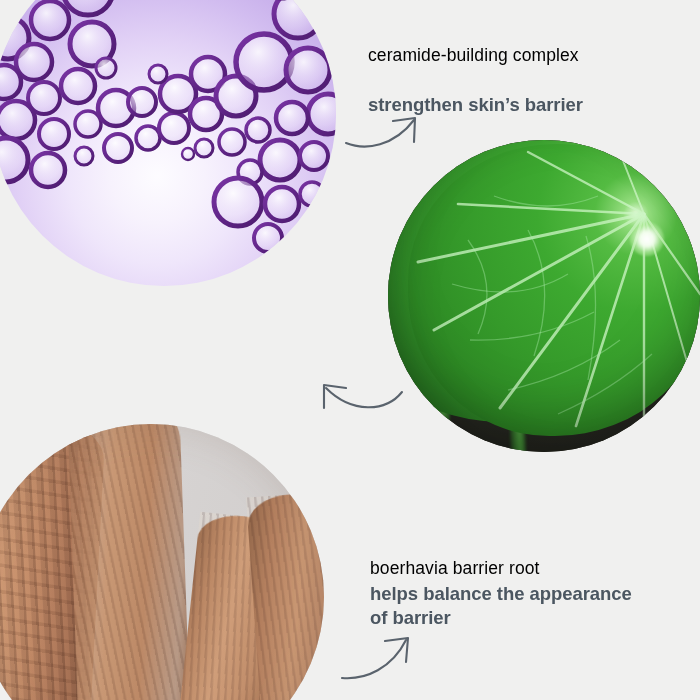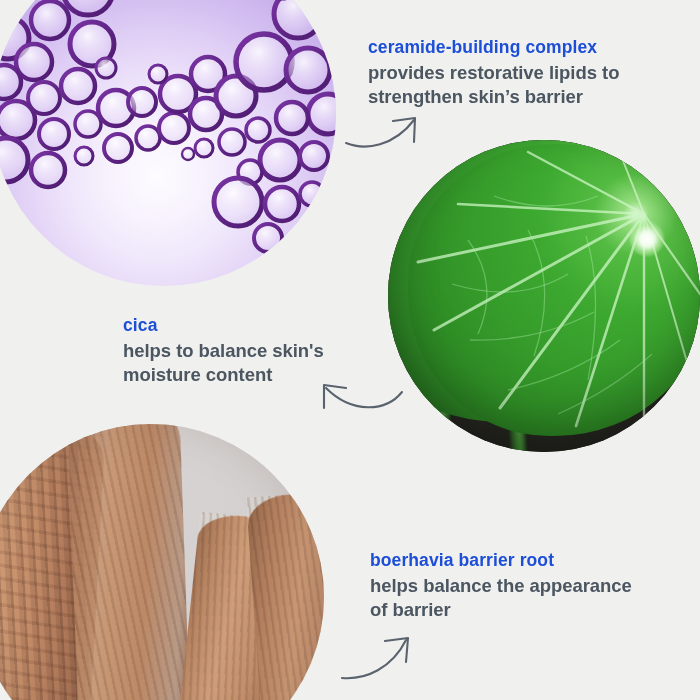--- a/index.html
+++ b/index.html
@@ -209,25 +209,25 @@
     box-shadow: inset 0 0 40px rgba(120,95,80,.18);
     pointer-events: none;
   }
 
   
   .callout {
     position: absolute;
   }
   .callout-label {
     font-size: 17.5px;
-    font-weight: 700;
-    color: #1d4ed8;
+    font-weight: 400;
+    color: #000000;
     letter-spacing: .1px;
     line-height: 1.28;
-    margin: 0 0 3px 0;
+    margin: 8px 0 3px 0;
     white-space: nowrap;
   }
   .callout-desc {
     font-size: 18.5px;
     font-weight: 700;
     color: #4b5661;
     line-height: 1.27;
     margin: 0;
     letter-spacing: -.05px;
   }
@@ -372,36 +372,29 @@
     </div>
     <div class="root-piece" id="root-right-b">
       <div class="root-tex-fine"></div>
     </div>
     <div id="roots-vignette"></div>
   </div>
 
   <div class="callout" id="callout-ceramide">
     <p class="callout-label">ceramide-building complex</p>
     <p class="callout-desc">
-      <span>provides restorative lipids to</span><br>
+      <br>
       <span>strengthen skin’s barrier</span>
     </p>
   </div>
   <svg class="arrow-svg" id="arrow-ceramide" width="86" height="46" viewBox="0 0 86 46">
     <path class="arrow-path" d="M2 31 C22 39, 50 34, 70 8"></path>
     <path class="arrow-path" d="M49 9 L71 6 L70 30"></path>
   </svg>
 
-  <div class="callout" id="callout-cica">
-    <p class="callout-label">cica</p>
-    <p class="callout-desc">
-      <span>helps to balance skin's</span><br>
-      <span>moisture content</span>
-    </p>
-  </div>
   <svg class="arrow-svg" id="arrow-cica" width="92" height="42" viewBox="0 0 92 42">
     <path class="arrow-path" d="M88 14 C72 34, 38 36, 12 10"></path>
     <path class="arrow-path" d="M10 30 L10 7 L32 10"></path>
   </svg>
 
   <div class="callout" id="callout-boerhavia">
     <p class="callout-label">boerhavia barrier root</p>
     <p class="callout-desc">
       <span>helps balance the appearance</span><br>
       <span>of barrier</span>

